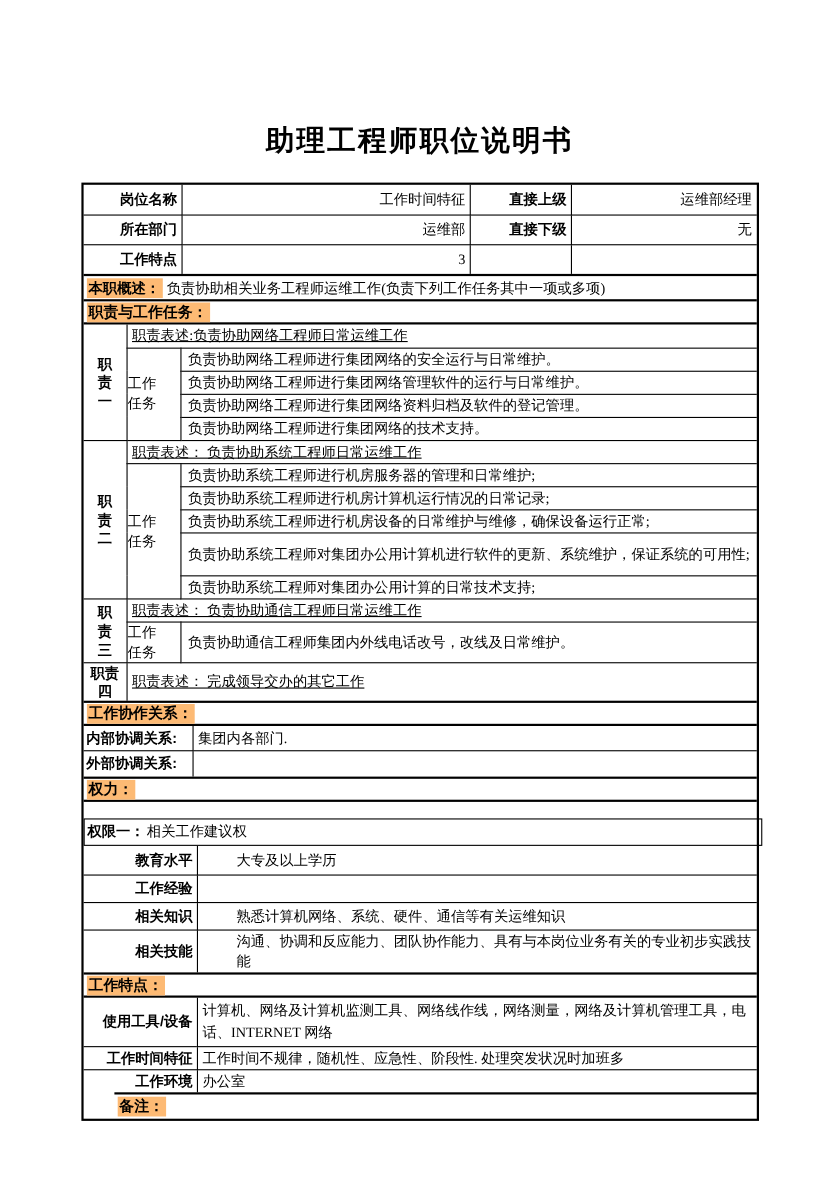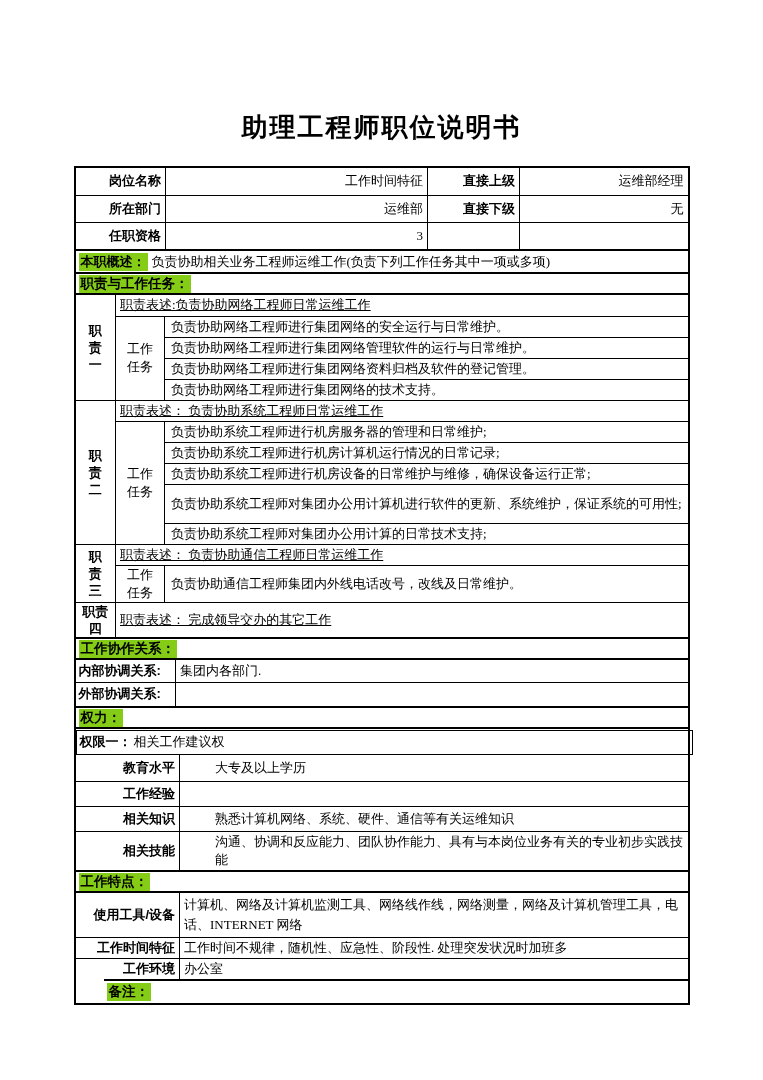--- a/index.html
+++ b/index.html
@@ -17,42 +17,42 @@
     width:616px;margin:22px auto 0 auto;border:2px solid #000;box-sizing:border-box;
     font-size:13px;
   }
   table{border-collapse:collapse;border-style:hidden;width:100%;table-layout:fixed;}
   td{border:1px solid #000;padding:1px 4px;box-sizing:border-box;overflow:hidden;}
   .lbl{
     font-family:"Liberation Sans","DejaVu Sans",sans-serif;
     font-weight:bold;font-size:13px;
   }
   .c{text-align:right;}
-  .hl{background:#84cc16;padding:0 2px;}
+  .hl{background:#fdba74;padding:0 2px;}
   .sec-header{
     border-top:2px solid #000;border-bottom:2px solid #000;
     height:23px;display:flex;align-items:flex-end;padding:0 0 0 3px;box-sizing:border-box;
     font-family:"Liberation Sans","DejaVu Sans",sans-serif;font-weight:bold;font-size:13.5px;
   }
   .flat-row{
     border-top:2px solid #000;
     display:flex;align-items:center;padding:0 0 0 3px;box-sizing:border-box;height:23px;
   }
   .flat-row .txt{margin-left:4px;}
   .t-info td{height:27px;}
   .t-duties .duty-cell{padding:0;text-align:center;vertical-align:middle;}
   .t-duties .duty-cell span{display:block;line-height:17px;}
-  .t-duties .tasklbl{text-align:center;vertical-align:middle;padding:0;}
+  .t-duties .tasklbl{vertical-align:middle;padding:0;}
   .t-duties .tasklbl span{display:block;line-height:18px;}
   .t-duties .stmt{height:21px;padding-left:4px;text-decoration:underline;}
   .t-duties .task{height:21px;padding-left:6px;line-height:18px;}
   .t-collab td{height:23px;margin-top:42px;}
   .t-collab .lbl{padding-left:3px;}
   .perm-row{
-    margin-top:1px;border:1px solid #000;box-sizing:border-box;
+    margin-top:15px;border:1px solid #000;box-sizing:border-box;
     width:calc(100% + 5px);height:25px;display:flex;align-items:center;padding-left:3px;
   }
   .perm-row .plbl{margin-right:2px;}
   .t-qual td{height:25px;padding-left:35px;}
   .t-qual td.first{height:27px;}
   .t-char td{height:18px;}
   .t-char td.tall{height:44px;line-height:20px;}
   .t-char tr.dotted td{border-bottom:1px dotted #777;}
   .remarks-row{
     border-top:2px solid #000;height:24px;display:flex;align-items:center;
@@ -81,21 +81,21 @@
       <td class="lbl c">直接上级</td>
       <td class="c">运维部经理</td>
     </tr>
     <tr>
       <td class="lbl c">所在部门</td>
       <td class="c">运维部</td>
       <td class="lbl c">直接下级</td>
       <td class="c">无</td>
     </tr>
     <tr>
-      <td class="lbl c">任职资格</td>
+      <td class="lbl c">工作特点</td>
       <td class="c">3</td>
       <td class="lbl c"></td>
       <td class="c"></td>
     </tr>
   </tbody>
     </table>
 
   <div class="flat-row">
     <span class="lbl hl">本职概述：</span>
     <span class="txt">负责协助相关业务工程师运维工作(负责下列工作任务其中一项或多项)</span>

